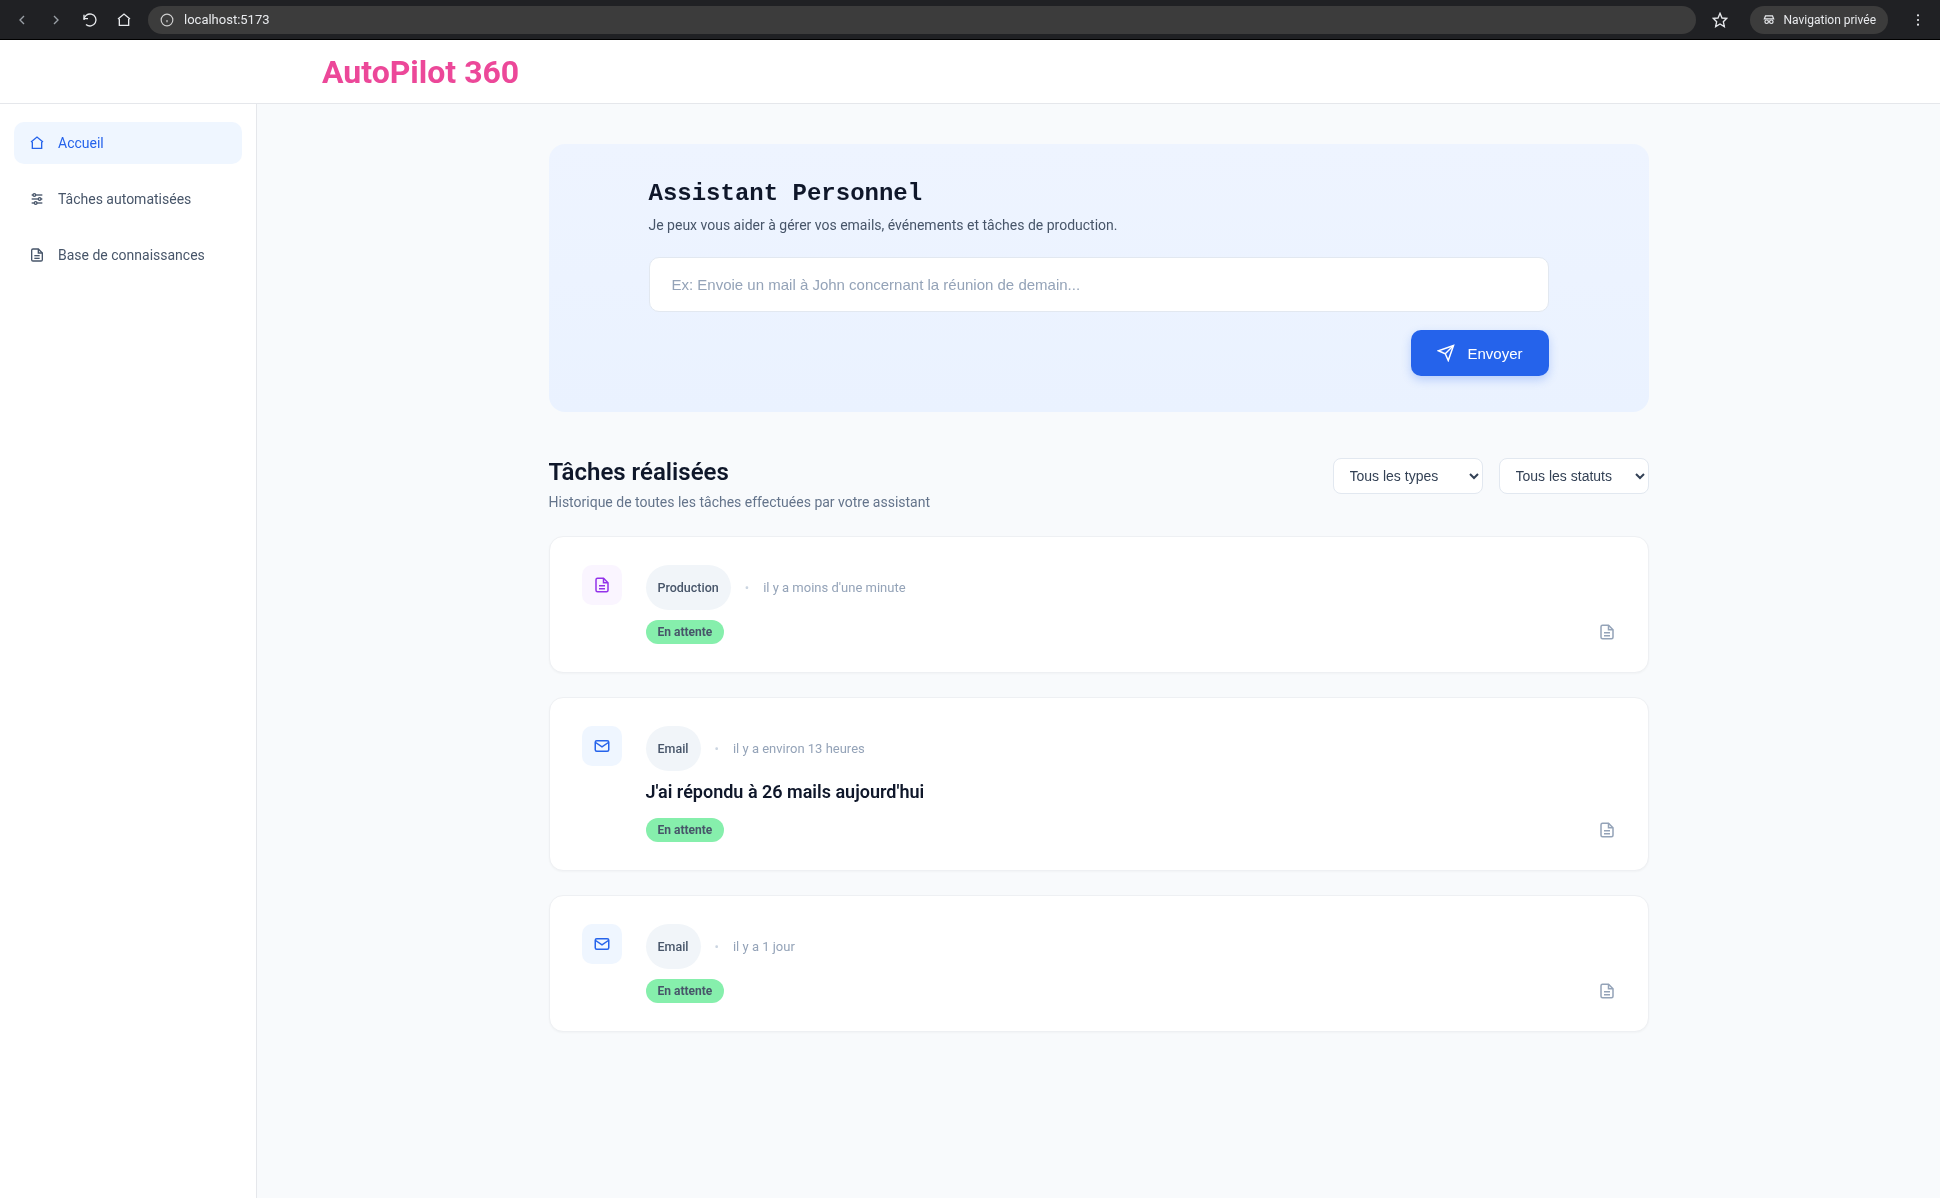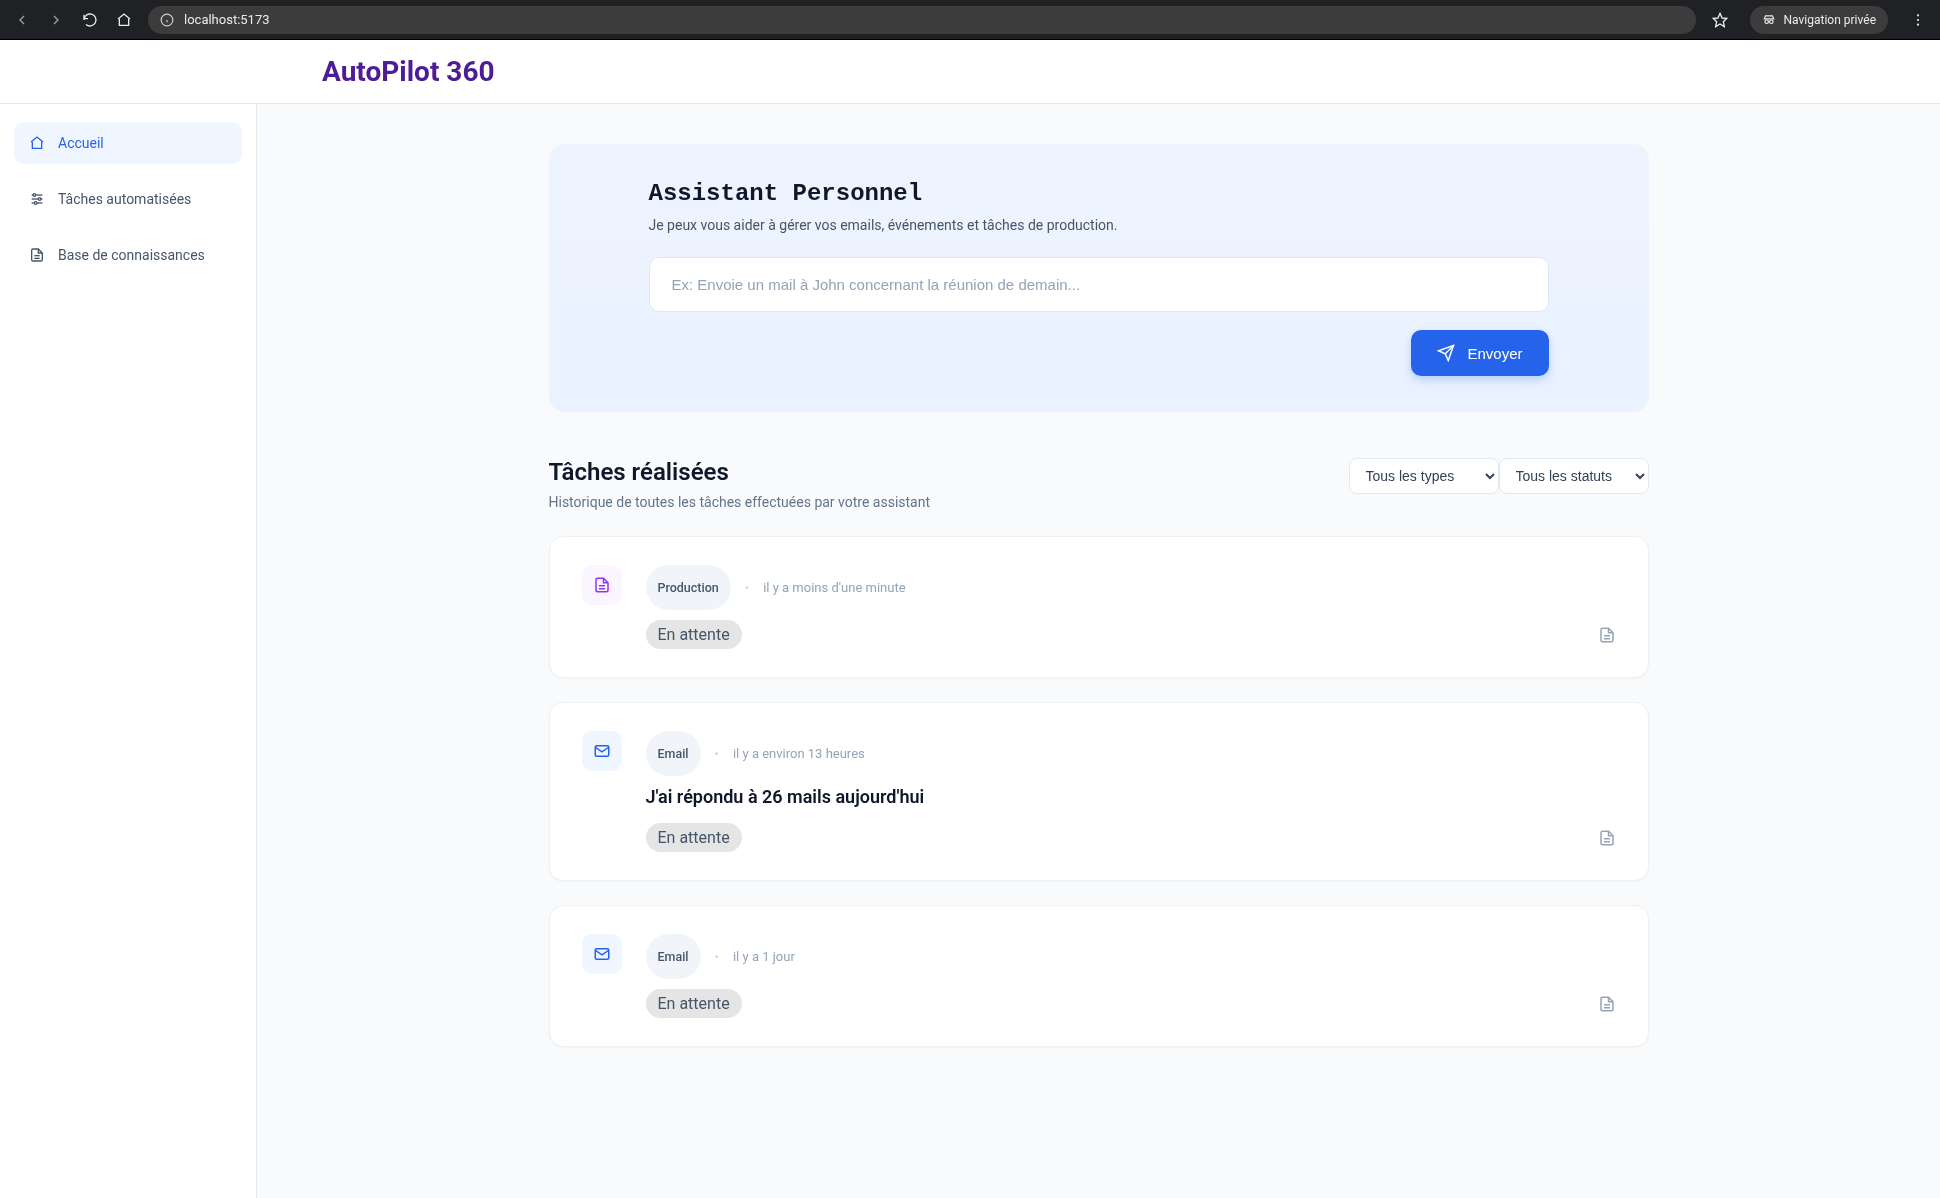--- a/index.html
+++ b/index.html
@@ -9,21 +9,21 @@
   .browser-chrome { background:#202124; height:40px; display:flex; align-items:center; padding:0 12px; gap:14px; color:#cfcfcf; font-size:13px; border-bottom:1px solid #000; }
   .chrome-icon-btn { width:20px; height:20px; display:flex; align-items:center; justify-content:center; color:#9aa0a6; cursor:pointer; }
   .chrome-icon-btn.active { color:#e8eaed; }
   .addr-bar { flex:1; background:#3c3c3c; height:28px; border-radius:14px; display:flex; align-items:center; padding:0 12px; gap:10px; color:#cfcfcf; }
   .addr-text { font-size:13px; color:#e8eaed; }
   .chrome-right { display:flex; align-items:center; gap:20px; }
   .incognito-pill { display:flex; align-items:center; gap:8px; background:#3c3c3c; border-radius:14px; height:28px; padding:0 12px; color:#e8eaed; font-size:12px; }
 
   
   .app-header { height:64px; display:flex; align-items:center; padding:0 0 0 322px; border-bottom:1px solid #e5e7eb; background:#fff; }
-  .brand { color:#4c1d95; font-weight:700; font-size:28px; }
+  .brand { color:#ec4899; font-weight:700; font-size:32px; }
 
   
   .layout { display:flex; min-height:calc(100vh - 104px); }
   .sidebar { width:257px; border-right:1px solid #e5e7eb; padding:18px 14px; background:#fff; }
   .nav-item { display:flex; align-items:center; gap:12px; padding:12px 14px; border-radius:10px; color:#475569; font-size:14px; cursor:pointer; margin-bottom:14px; }
   .nav-item.active { background:#eff6ff; color:#2563eb; }
   .nav-item .nav-icon { width:18px; height:18px; display:flex; align-items:center; justify-content:center; }
 
   .main { flex:1; background:#f8fafc; padding:40px 0 60px 0; display:flex; flex-direction:column; align-items:center; }
   .content-wrap { width:1100px; }
@@ -34,36 +34,36 @@
   .assistant-sub { font-size:14px; color:#475569; margin-bottom:24px; }
   .assistant-input { width:100%; background:#fff; border:1px solid #e2e8f0; border-radius:10px; padding:18px 22px; font-size:15px; color:#334155; outline:none; }
   .assistant-input::placeholder { color:#94a3b8; }
   .assistant-actions { display:flex; justify-content:flex-end; margin-top:18px; }
   .send-btn { background:#2563eb; color:#fff; border:none; border-radius:10px; padding:14px 26px; font-size:15px; display:flex; align-items:center; gap:12px; cursor:pointer; box-shadow:0 4px 10px rgba(37,99,235,.25); }
 
   
   .tasks-head { display:flex; align-items:flex-start; justify-content:space-between; margin-bottom:26px; }
   .tasks-title { font-size:24px; font-weight:600; color:#0f172a; margin-bottom:8px; }
   .tasks-sub { font-size:14px; color:#64748b; }
-  .filters { display:flex; align-items:center; }
+  .filters { display:flex; gap:16px; align-items:center; }
   .filter-select { background:#fff; border:1px solid #e2e8f0; border-radius:8px; padding:8px 12px; font-size:14px; color:#334155; min-width:150px; }
 
   
   .task-card { background:#fff; border:1px solid #eef0f3; border-radius:14px; padding:28px 32px; margin-bottom:24px; display:flex; gap:24px; box-shadow:0 1px 2px rgba(15,23,42,.03); }
   .task-icon-wrap { width:40px; height:40px; border-radius:10px; display:flex; align-items:center; justify-content:center; flex-shrink:0; }
   .task-icon-wrap.purple { background:#faf5ff; color:#9333ea; }
   .task-icon-wrap.blue { background:#eff6ff; color:#2563eb; }
   .task-body { flex:1; }
   .task-meta { display:flex; align-items:center; gap:14px; margin-bottom:10px; }
   .type-badge { background:#f1f5f9; color:#475569; font-size:12.5px; font-weight:500; padding:15px 12px; border-radius:999px; }
   .dot-sep { color:#cbd5e1; font-size:13px; }
   .time-text { color:#94a3b8; font-size:13px; }
   .task-title { font-size:18px; font-weight:600; color:#0f172a; margin-bottom:16px; }
   .task-footer { display:flex; align-items:center; justify-content:space-between; }
-  .status-badge { background:#e5e5e5; color:#475569; font-size:16px; font-weight:400; padding:5px 12px; border-radius:999px; }
+  .status-badge { background:#86efac; color:#475569; font-size:12px; font-weight:700; padding:5px 12px; border-radius:999px; }
   .doc-icon { color:#94a3b8; }
 
   svg { display:block; }
 </style>
 </head>
 <body>
 
 <div class="browser-chrome">
   <div class="chrome-icon-btn">
     <svg width="16" height="16" viewBox="0 0 24 24" fill="none" stroke="currentColor" stroke-width="2">

